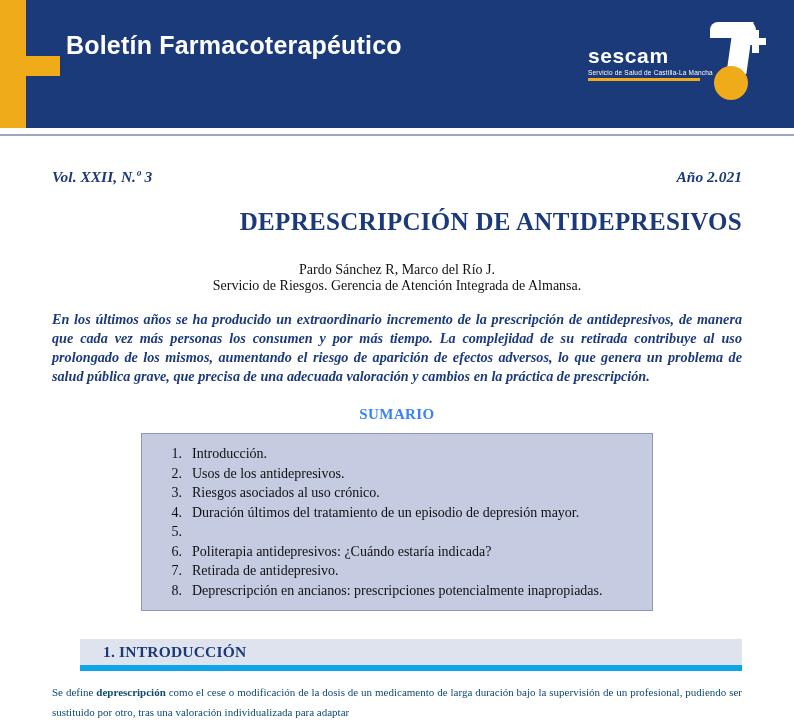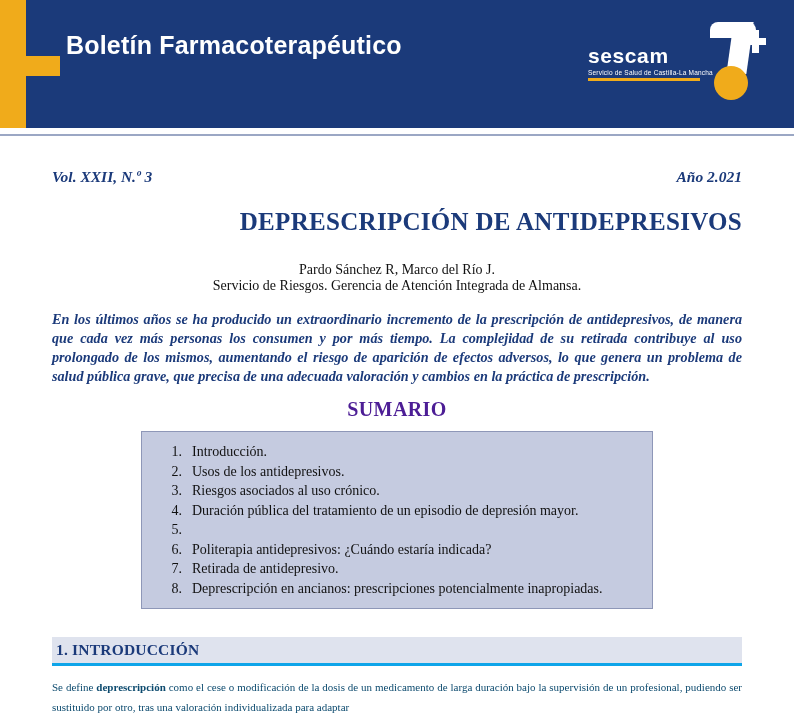--- a/index.html
+++ b/index.html
@@ -189,25 +189,25 @@
     margin-top: 16px;
     color: #1b3a7a;
     font-style: italic;
     font-weight: bold;
     font-size: 14.2px;
     line-height: 19px;
     text-align: justify;
   }
 
   .sumario-title {
-    margin-top: 12px;
+    margin-top: 20px;
     text-align: center;
-    color: #4c1d95;
-    font-weight: bold;
-    font-size: 20px;
+    color: #3b82f6;
+    font-weight: bold;
+    font-size: 15px;
     letter-spacing: 0.4px;
   }
 
   .sumario-box {
     margin: 10px auto 0 auto;
     width: 512px;
     background: #c5cbe0;
     border: 1px solid #8e97b8;
     padding: 10px 8px 10px 10px;
     box-sizing: border-box;
@@ -226,26 +226,27 @@
   .sumario-list li .num {
     width: 30px;
     text-align: right;
     padding-right: 10px;
     flex: none;
   }
 
   .section-header {
     margin-top: 28px;
     background: #dfe3ee;
-    border-bottom: 3px solid #0ea5e9;
-    padding: 4px 4px;
+    border-bottom: 6px solid #0ea5e9;
+    padding: 4px 23px;
     color: #1b3a7a;
     font-weight: bold;
     font-size: 15.5px;
     letter-spacing: 0.2px;
+    margin-left: 28px;
   }
 
   .body-par {
     margin-top: 12px;
     color: #0c4a6e;
     font-size: 11px;
     line-height: 19.5px;
     text-align: justify;
   }
   .body-par b { font-weight: bold; }
@@ -303,21 +304,21 @@
       <li>
         <span class="num">2.</span>
         <span>Usos de los antidepresivos.</span>
       </li>
       <li>
         <span class="num">3.</span>
         <span>Riesgos asociados al uso crónico.</span>
       </li>
       <li>
         <span class="num">4.</span>
-        <span>Duración pública del tratamiento de un episodio de depresión mayor.</span>
+        <span>Duración últimos del tratamiento de un episodio de depresión mayor.</span>
       </li>
       <li>
         <span class="num">5.</span>
       </li>
       <li>
         <span class="num">6.</span>
         <span>Politerapia antidepresivos: ¿Cuándo estaría indicada?</span>
       </li>
       <li>
         <span class="num">7.</span>

